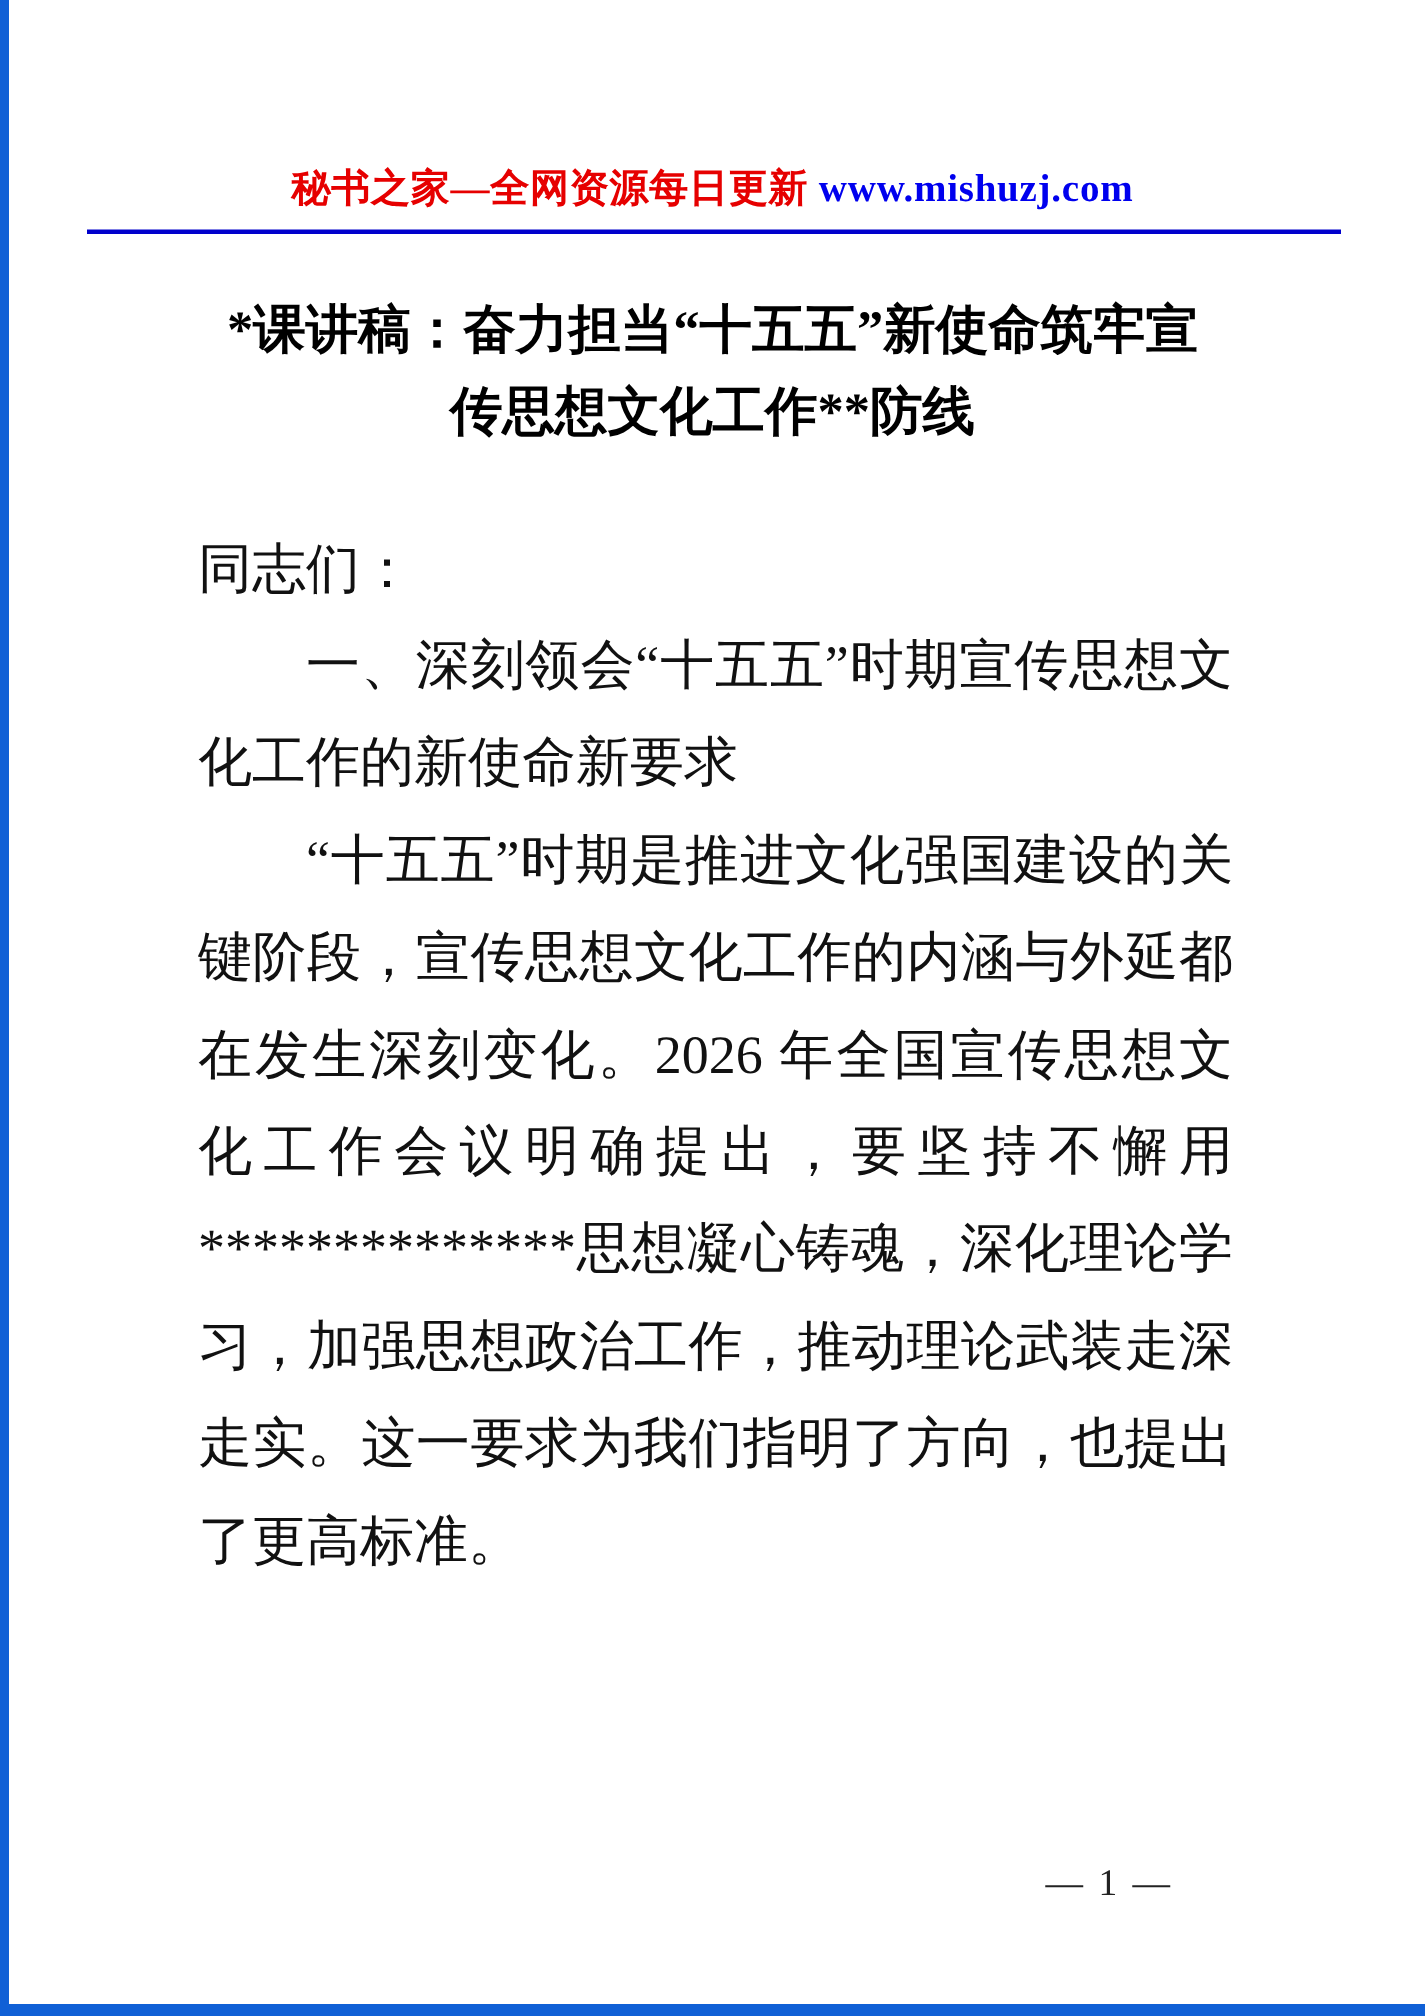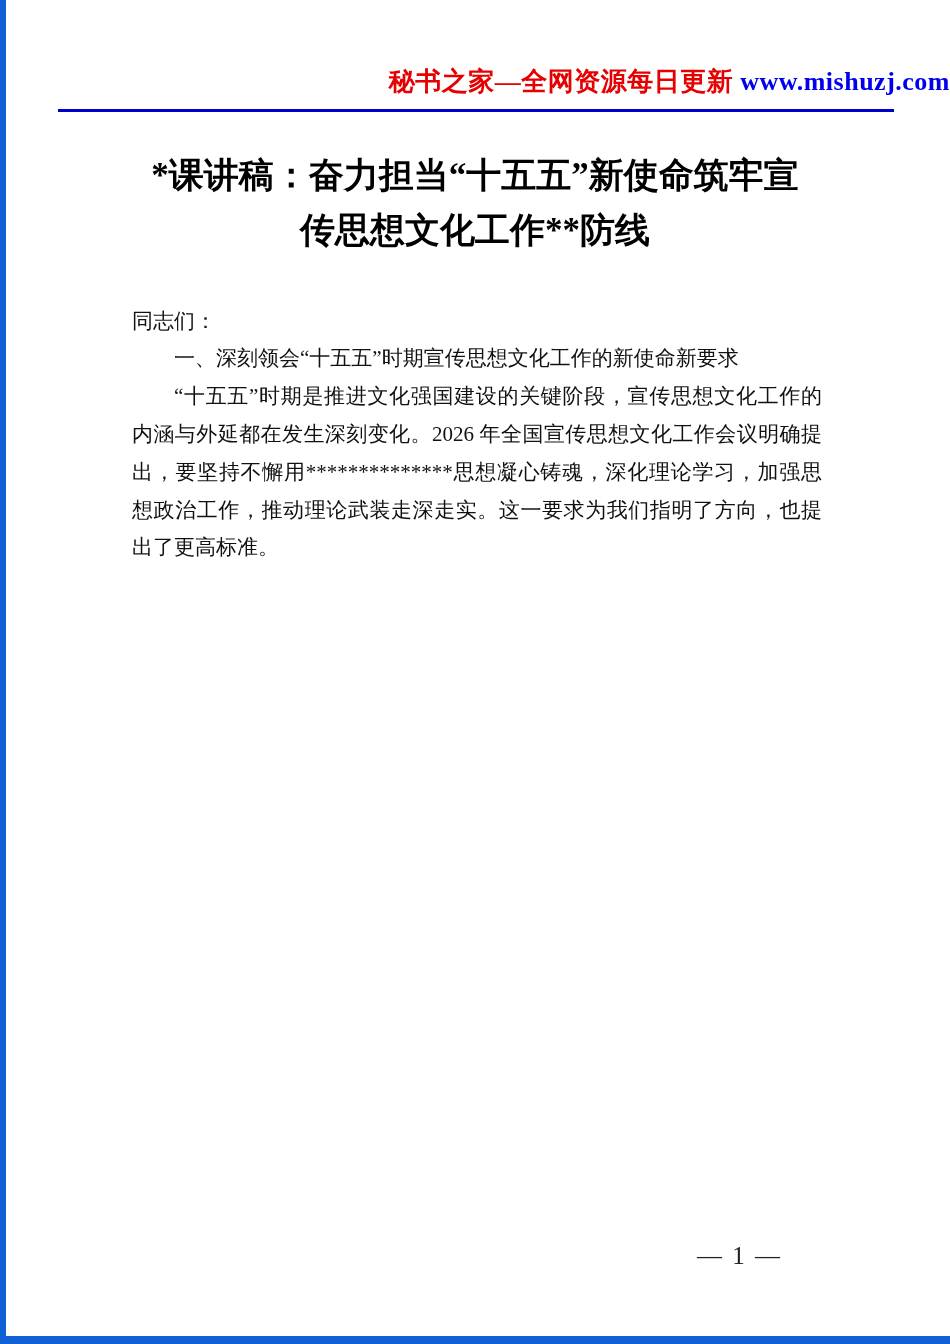--- a/index.html
+++ b/index.html
@@ -24,22 +24,22 @@
     background: #1060d6;
   }
   .edge-bottom {
     position: absolute;
     left: 0; bottom: 0;
     width: 100%; height: 8px;
     background: #1060d6;
   }
   
   .site-header {
-    padding-top: 64px;
-    text-align: right;
+    padding-top: 108px;
+    text-align: center;
     font-size: 26px;
     font-weight: bold;
     letter-spacing: 0.5px;
     white-space: nowrap;
   }
   .site-header .red { color: #e60000; }
   .site-header .url { color: #0000ee; }
   .header-divider {
     height: 3px;
     background: #0000cc;
@@ -50,21 +50,21 @@
     margin-top: 36px;
     text-align: center;
     font-weight: bold;
     font-size: 35px;
     line-height: 1.58;
     color: #000000;
   }
   
   .doc-body {
     margin: 44px 128px 0 132px;
-    font-size: 21px;
+    font-size: 36px;
     line-height: 1.8;
     text-align: justify;
   }
   .doc-body p {
     margin: 0;
     padding: 0;
   }
   .doc-body p.indent {
     text-indent: 2em;
   }

